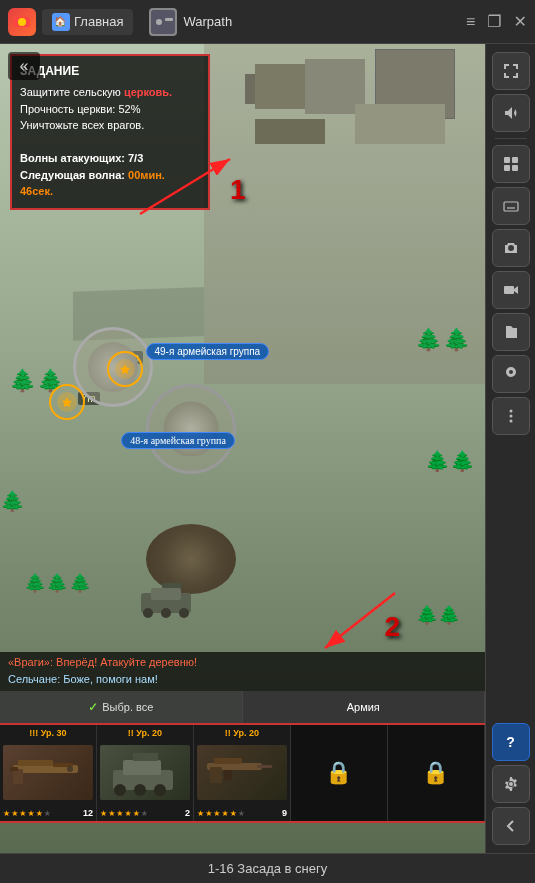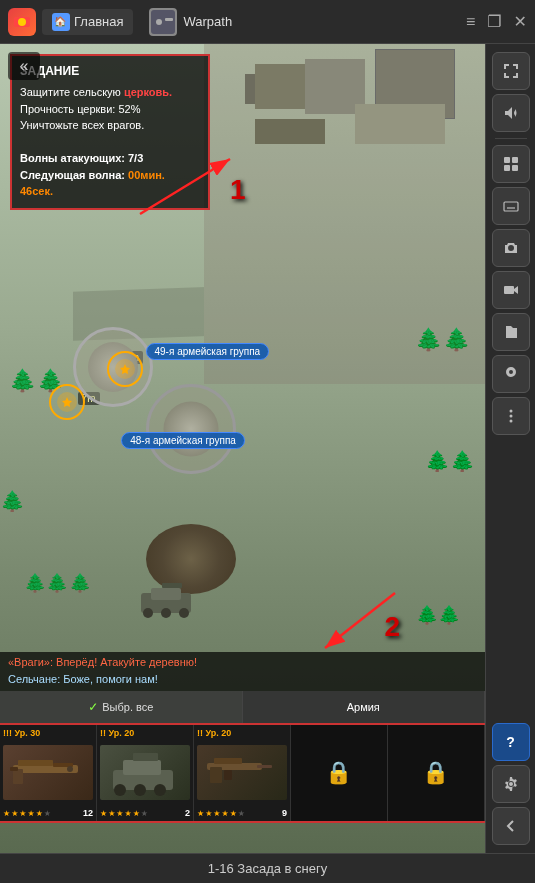--- a/index.html
+++ b/index.html
@@ -254,20 +254,21 @@
       border-bottom: 2px solid #cc3333;
     }
     .unit-slot {
       flex: 1;
       border-right: 1px solid #333;
       display: flex; flex-direction: column;
       padding: 3px;
       position: relative;
       background: #1a1a1a;
       cursor: pointer;
+      text-align: center;
     }
     .unit-slot.locked {
       background: #111;
       align-items: center; justify-content: center;
     }
     .unit-level {
       font-size: 9px;
       color: #ffaa00;
       font-weight: bold;
     }
@@ -419,21 +420,21 @@
           </svg>
       </div>
     </div>
 
     <div style="position:absolute;top:43%;left:16%;color:#ffffaa;font-size:10px;background:rgba(0,0,0,0.5);padding:1px 4px;border-radius:2px;">7m</div>
     <div style="position:absolute;top:38%;left:25%;color:#ffffaa;font-size:10px;background:rgba(0,0,0,0.5);padding:1px 4px;border-radius:2px;">7m</div>
 
     <div class="army-label" style="top:37%;left:30%;">
       <span>49-я армейская группа</span>
     </div>
-    <div class="army-label" style="top:48%;left:25%;">
+    <div class="army-label" style="top:48%;left:25%;font-family:Liberation Serif, serif;">
       <span>48-я армейская группа</span>
     </div>
 
     <svg class="red-arrow-svg" style="left:130px;top:100px;width:120px;height:80px;" viewBox="0 0 120 80">
       <defs>
         <marker id="arrowhead1" markerWidth="8" markerHeight="6" refX="8" refY="3" orient="auto">
           <polygon points="0 0, 8 3, 0 6" fill="#ff2222"></polygon>
         </marker>
       </defs>
       <line x1="10" y1="70" x2="100" y2="15" stroke="#ff2222" stroke-width="2.5" marker-end="url(#arrowhead1)"></line>

